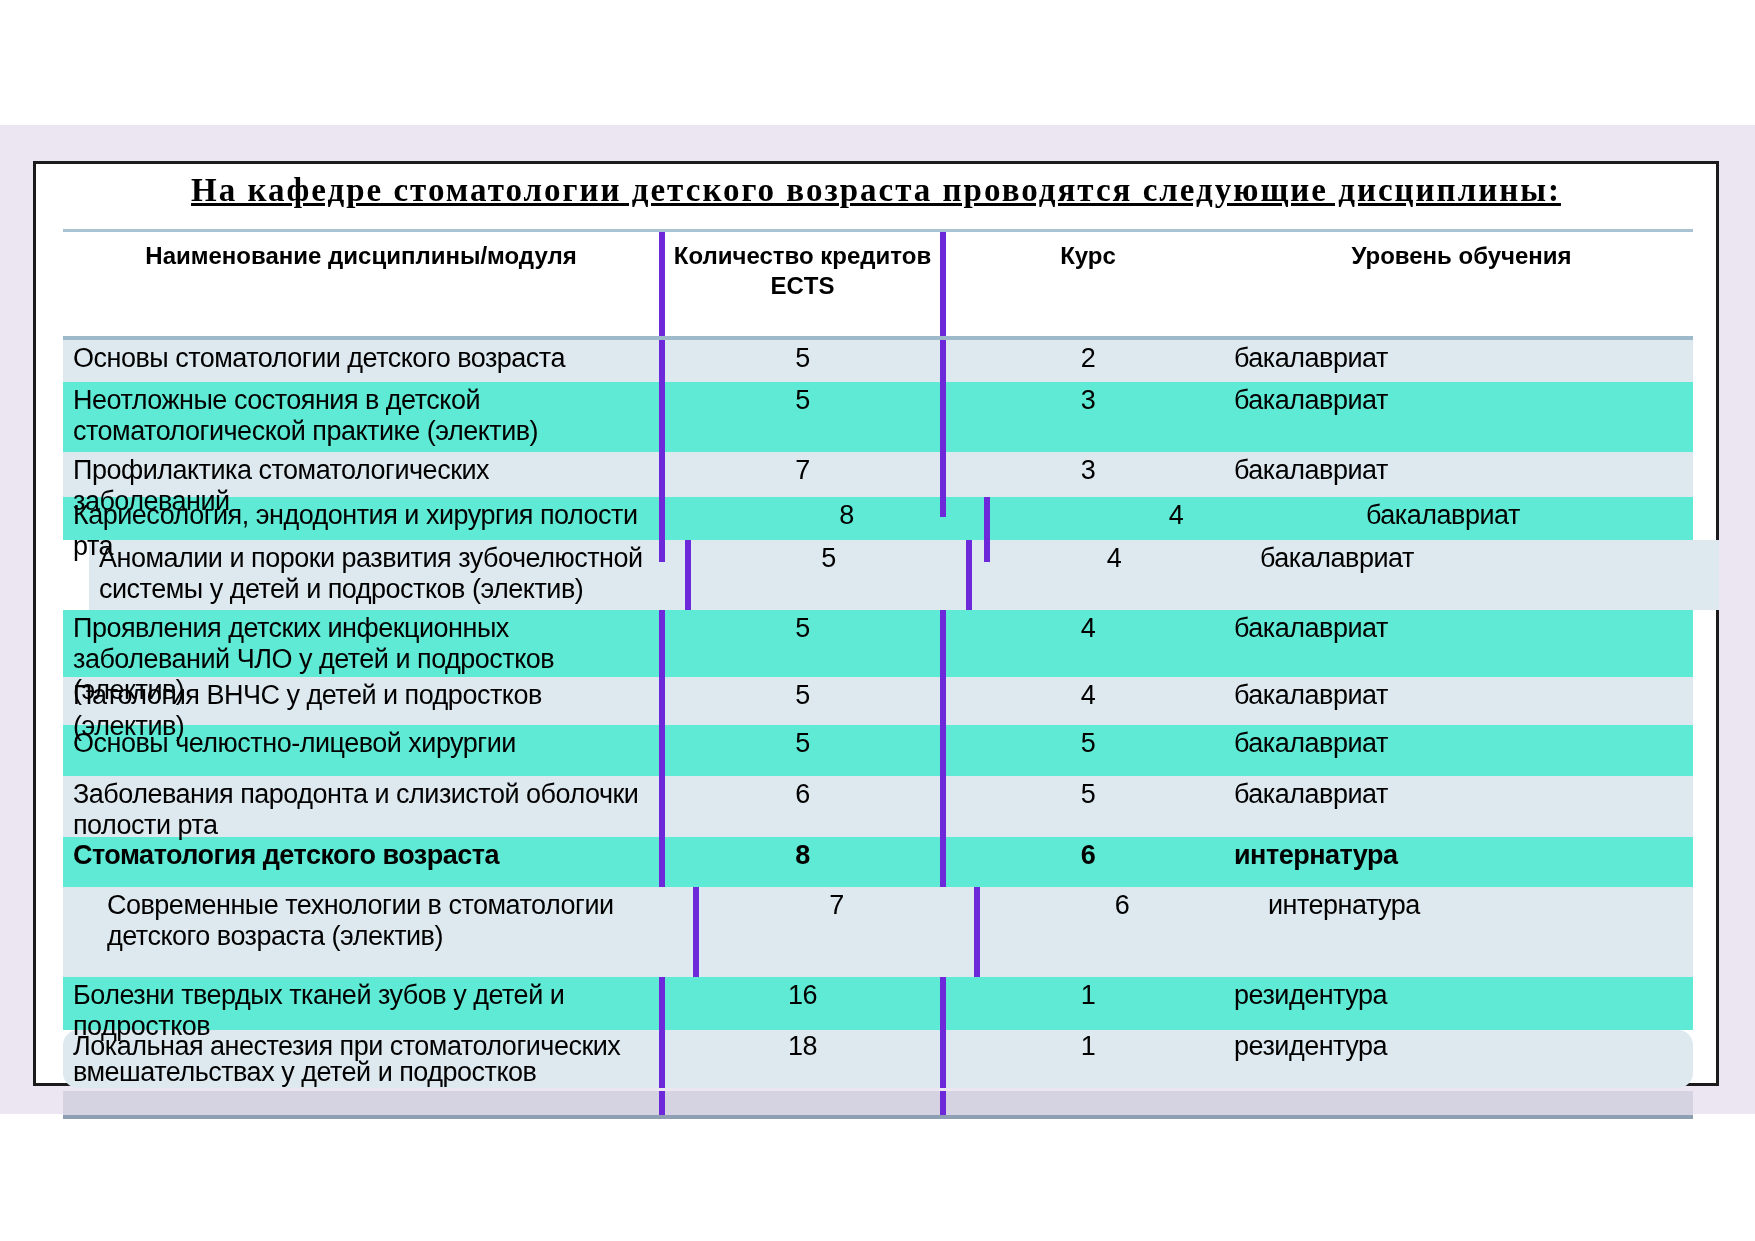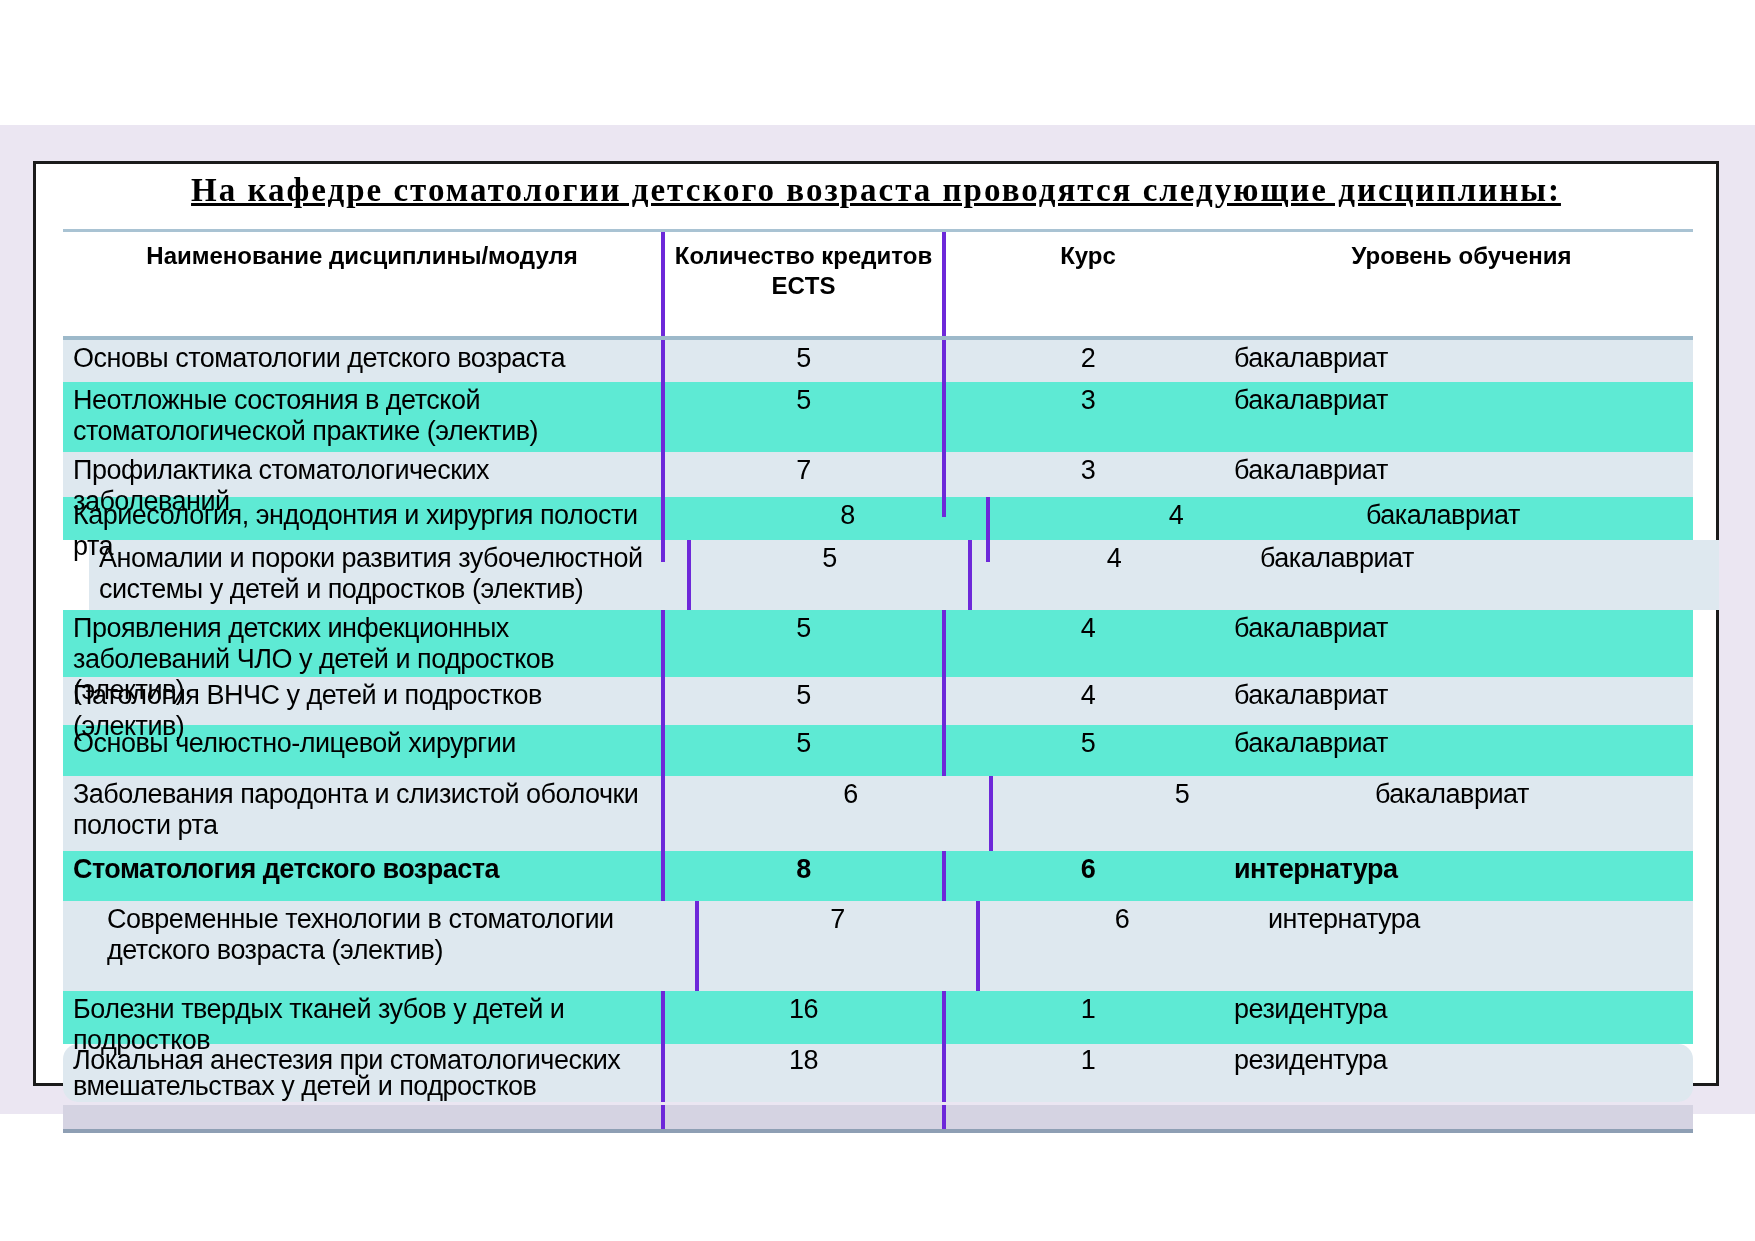--- a/index.html
+++ b/index.html
@@ -20,21 +20,21 @@
   .tablewrap { position:absolute; left:63px; top:229px; width:1630px; }
 
   .line-top    { height:3px; background:#a9c3d3; }
   .line-header { height:4px; background:#9db9ca; }
   .line-bottom { height:4px; background:#8e9fb4; }
   .spacer      { height:3px; background:transparent; }
 
   .row { display:grid; grid-template-columns:602px 281px 284px 463px;
          width:1630px; overflow:visible; }
   .row > div { border-right:0; }
-  .row > div:nth-child(1), .row > div:nth-child(2) { border-right:4px solid #6d28d9; }
+  .row > div:nth-child(1), .row > div:nth-child(2) { border-right:6px solid #6d28d9; }
 
   .header-row { background:#ffffff; height:104px;
                 font-weight:bold; font-size:24px; line-height:30px; color:#000; }
   .header-row > div { padding-top:9px; text-align:center; }
 
   .body-row > div { font-size:27px; line-height:31px; letter-spacing:-0.5px;
                     color:#000; padding-top:3px; }
   .body-row .c-name   { text-align:left; padding-left:10px; padding-right:20px; }
   .body-row .c-credit { text-align:center; }
   .body-row .c-course { text-align:center; }
@@ -122,21 +122,21 @@
           <div class="c-credit">5</div>
           <div class="c-course">4</div>
           <div class="c-level">бакалавриат</div>
         </div>
         <div class="row body-row white" style="height: 51px;">
           <div class="c-name">Основы челюстно-лицевой хирургии</div>
           <div class="c-credit">5</div>
           <div class="c-course">5</div>
           <div class="c-level">бакалавриат</div>
         </div>
-        <div class="row body-row shaded" style="height: 75px; gap: 47px;">
+        <div class="row body-row shaded" style="height: 61px;">
           <div class="c-name">Заболевания пародонта и слизистой оболочки полости рта</div>
           <div class="c-credit">6</div>
           <div class="c-course">5</div>
           <div class="c-level">бакалавриат</div>
         </div>
         <div class="row body-row white" style="height: 50px; font-weight: bold;">
           <div class="c-name">Стоматология детского возраста</div>
           <div class="c-credit">8</div>
           <div class="c-course">6</div>
           <div class="c-level">интернатура</div>

